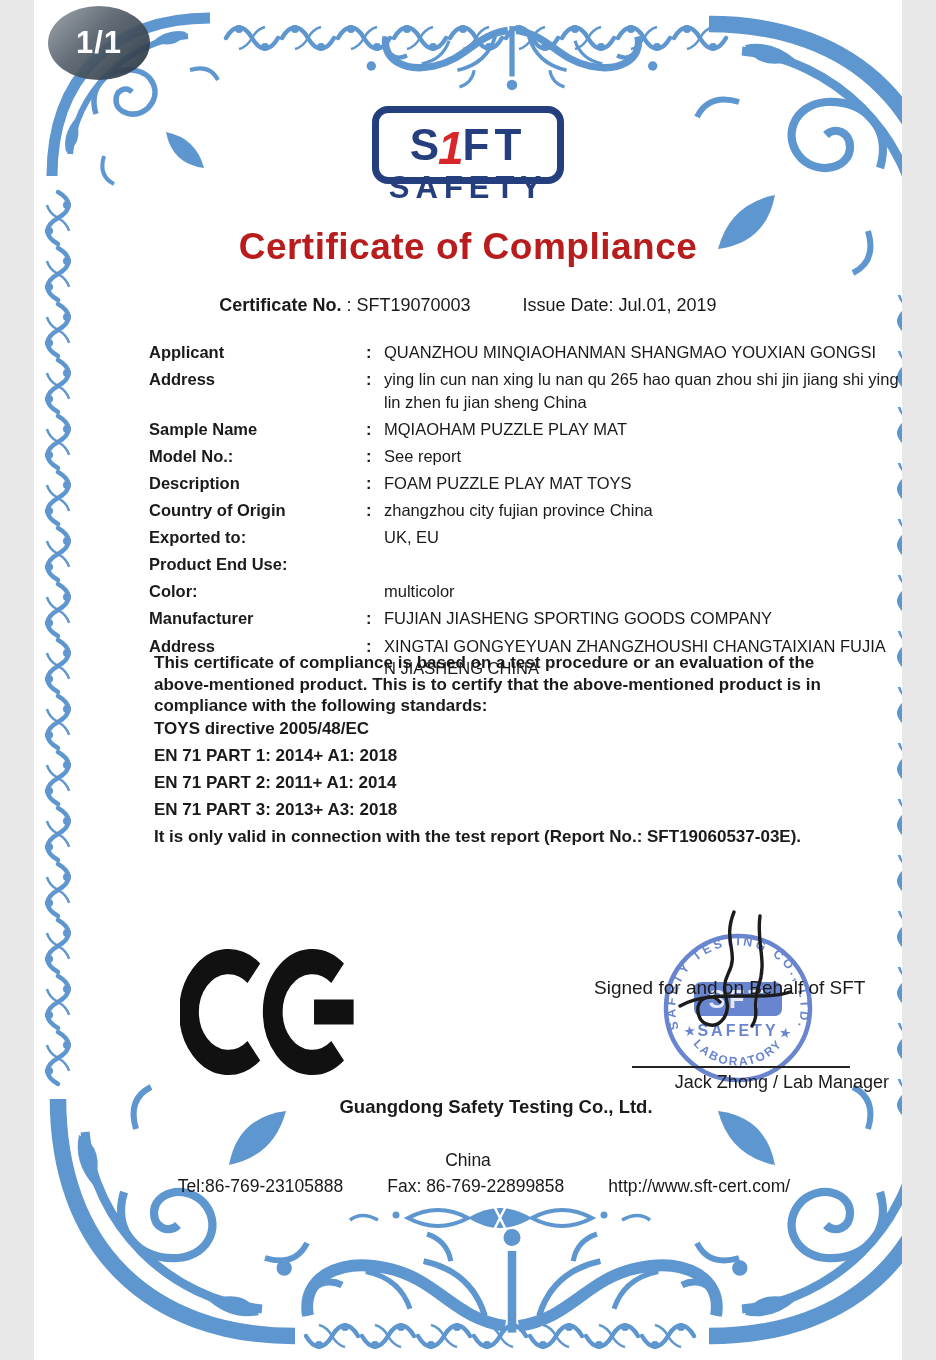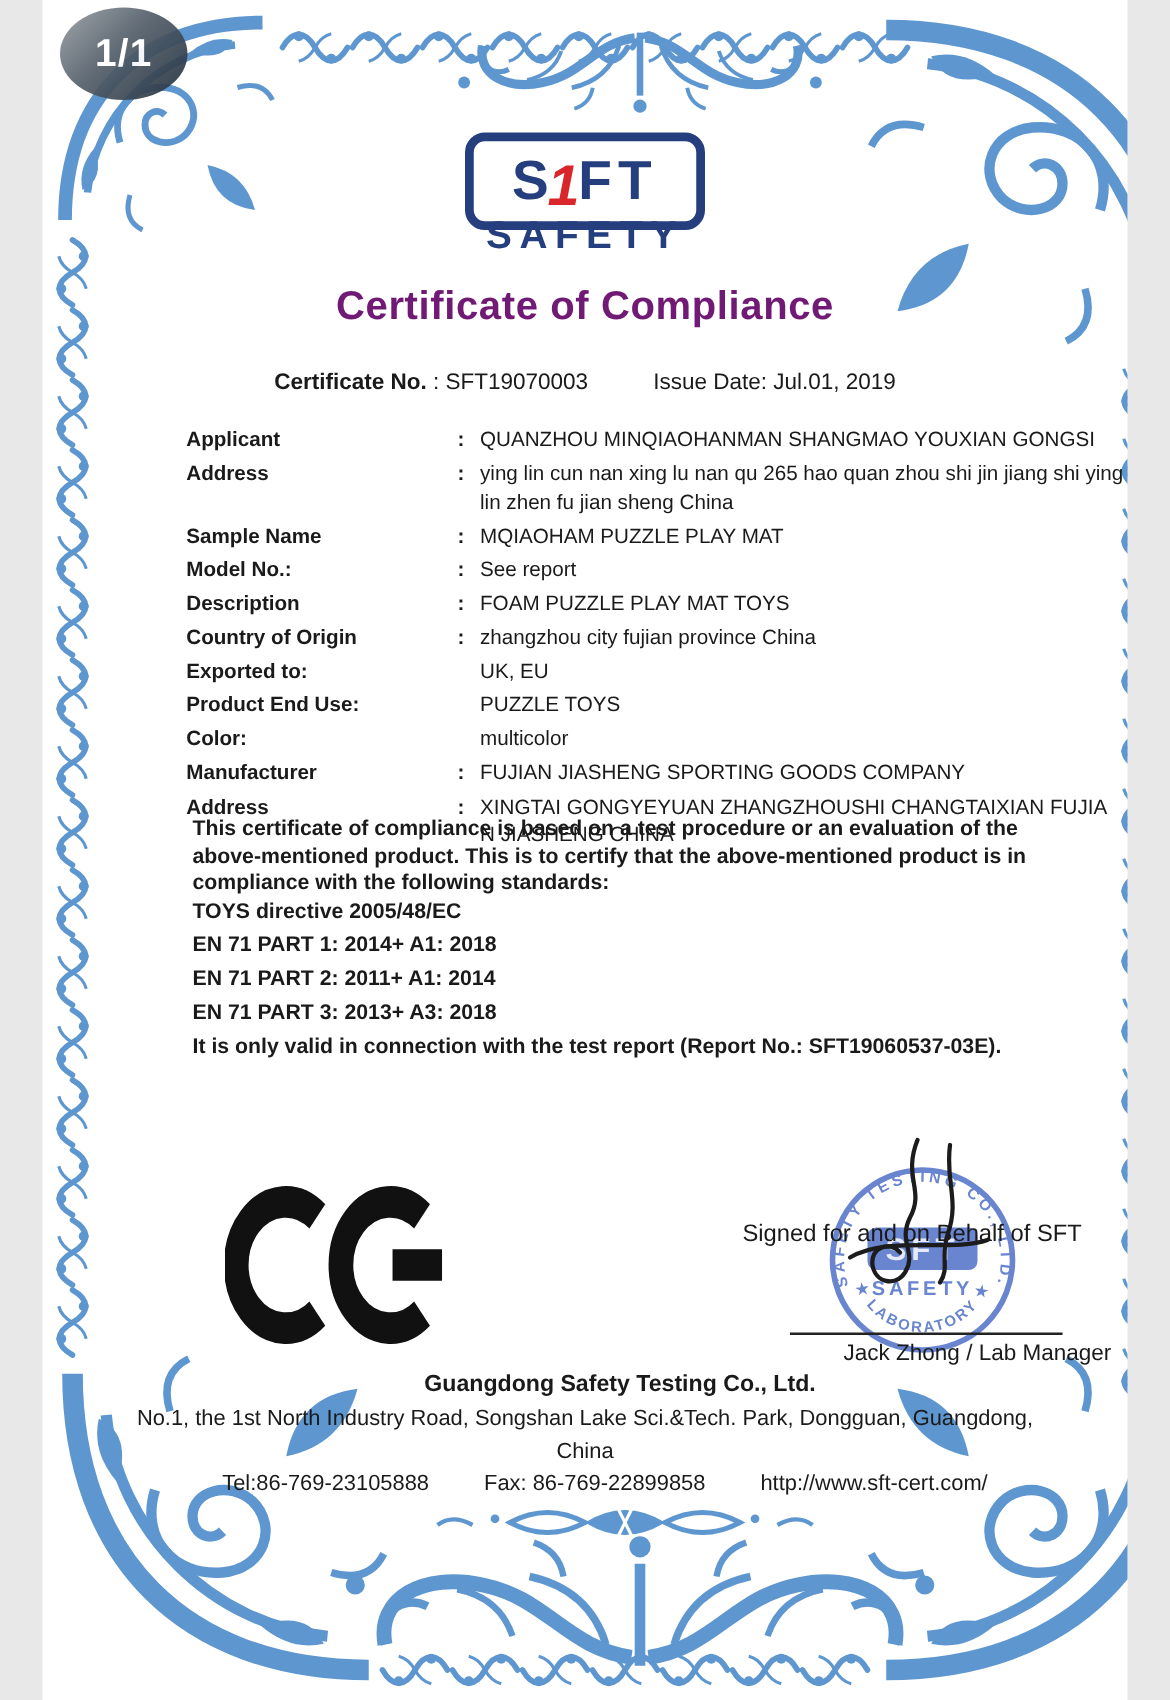--- a/index.html
+++ b/index.html
@@ -17,22 +17,22 @@
   .logo-rect{left:50%;top:106px;transform:translateX(-50%);width:178px;height:64px;
       border:7px solid #253F7E;border-radius:16px;display:flex;align-items:center;
       justify-content:center;z-index:2;background:#fff;}
   .logo-letters{font-weight:bold;font-size:44px;color:#253F7E;letter-spacing:5px;
       display:flex;align-items:center;line-height:1;}
   .logo-one{color:#D8262A;font-size:46px;margin:6px -6px 0 -6px;z-index:3;
       font-style:italic;font-weight:bold;}
   .logo-safety{left:50%;top:170px;transform:translateX(-50%);color:#253F7E;
       font-weight:bold;font-size:31px;letter-spacing:6px;z-index:2;}
   
-  .title{left:0;top:226px;width:100%;text-align:center;font-size:32px;font-weight:bold;
-      color:#701a75;z-index:2;letter-spacing:0.5px;}
+  .title{left:0;top:226px;width:100%;text-align:center;font-size:37px;font-weight:bold;
+      color:#b91c1c;z-index:2;letter-spacing:0.5px;}
   .cert-row{left:0;top:295px;width:100%;display:flex;justify-content:center;gap:52px;
       font-size:18px;z-index:2;}
   .cert-row .lbl{font-weight:bold;}
   
   .fields{left:95px;top:341px;width:752px;z-index:2;font-size:16.5px;line-height:1.37;margin-left:20px;}
   .frow{display:flex;margin-bottom:4.5px;}
   .frow .flabel{flex:0 0 217px;font-weight:bold;}
   .frow .fcolon{flex:0 0 18px;font-weight:bold;}
   .frow .fvalue{flex:1;}
   
@@ -214,21 +214,20 @@
       <span class="fvalue">zhangzhou city fujian province China</span>
     </div>
     <div class="frow">
       <span class="flabel">Exported to:</span>
       <span class="fcolon"></span>
       <span class="fvalue">UK, EU</span>
     </div>
     <div class="frow">
       <span class="flabel">Product End Use:</span>
       <span class="fcolon"></span>
-      <span class="fvalue">PUZZLE TOYS</span>
     </div>
     <div class="frow">
       <span class="flabel">Color:</span>
       <span class="fcolon"></span>
       <span class="fvalue">multicolor</span>
     </div>
     <div class="frow">
       <span class="flabel">Manufacturer</span>
       <span class="fcolon">:</span>
       <span class="fvalue">FUJIAN JIASHENG SPORTING GOODS COMPANY</span>
@@ -279,21 +278,20 @@
       <text x="100" y="134" text-anchor="middle" font-size="16" font-weight="bold" fill="#4A6BC5" letter-spacing="3" font-family="Liberation Sans, sans-serif">SAFETY</text>
     </g>
     <g stroke="#1c1c1c" stroke-width="3.4" fill="none" stroke-linecap="round">
       <path d="M96,10 C84,40 102,50 90,72 C80,92 96,100 86,116 C78,128 62,124 60,110 C58,96 74,90 82,100"></path>
       <path d="M122,14 C118,44 130,58 120,86 C114,104 122,112 114,124"></path>
       <path d="M42,104 C72,86 124,100 152,90"></path>
     </g>
   </svg>
 
   <div class="abs f-company">Guangdong Safety Testing Co., Ltd.</div>
-  <div class="abs f-addr1">No.1, the 1st North Industry Road, Songshan Lake Sci.&amp;Tech. Park, Dongguan, Guangdong,</div>
   <div class="abs f-addr2">China</div>
   <div class="abs f-contact">
     <span>Tel:86-769-23105888</span>
     <span>Fax: 86-769-22899858</span>
     <span>http://www.sft-cert.com/</span>
   </div>
 
 </div>
 
 </body></html>

